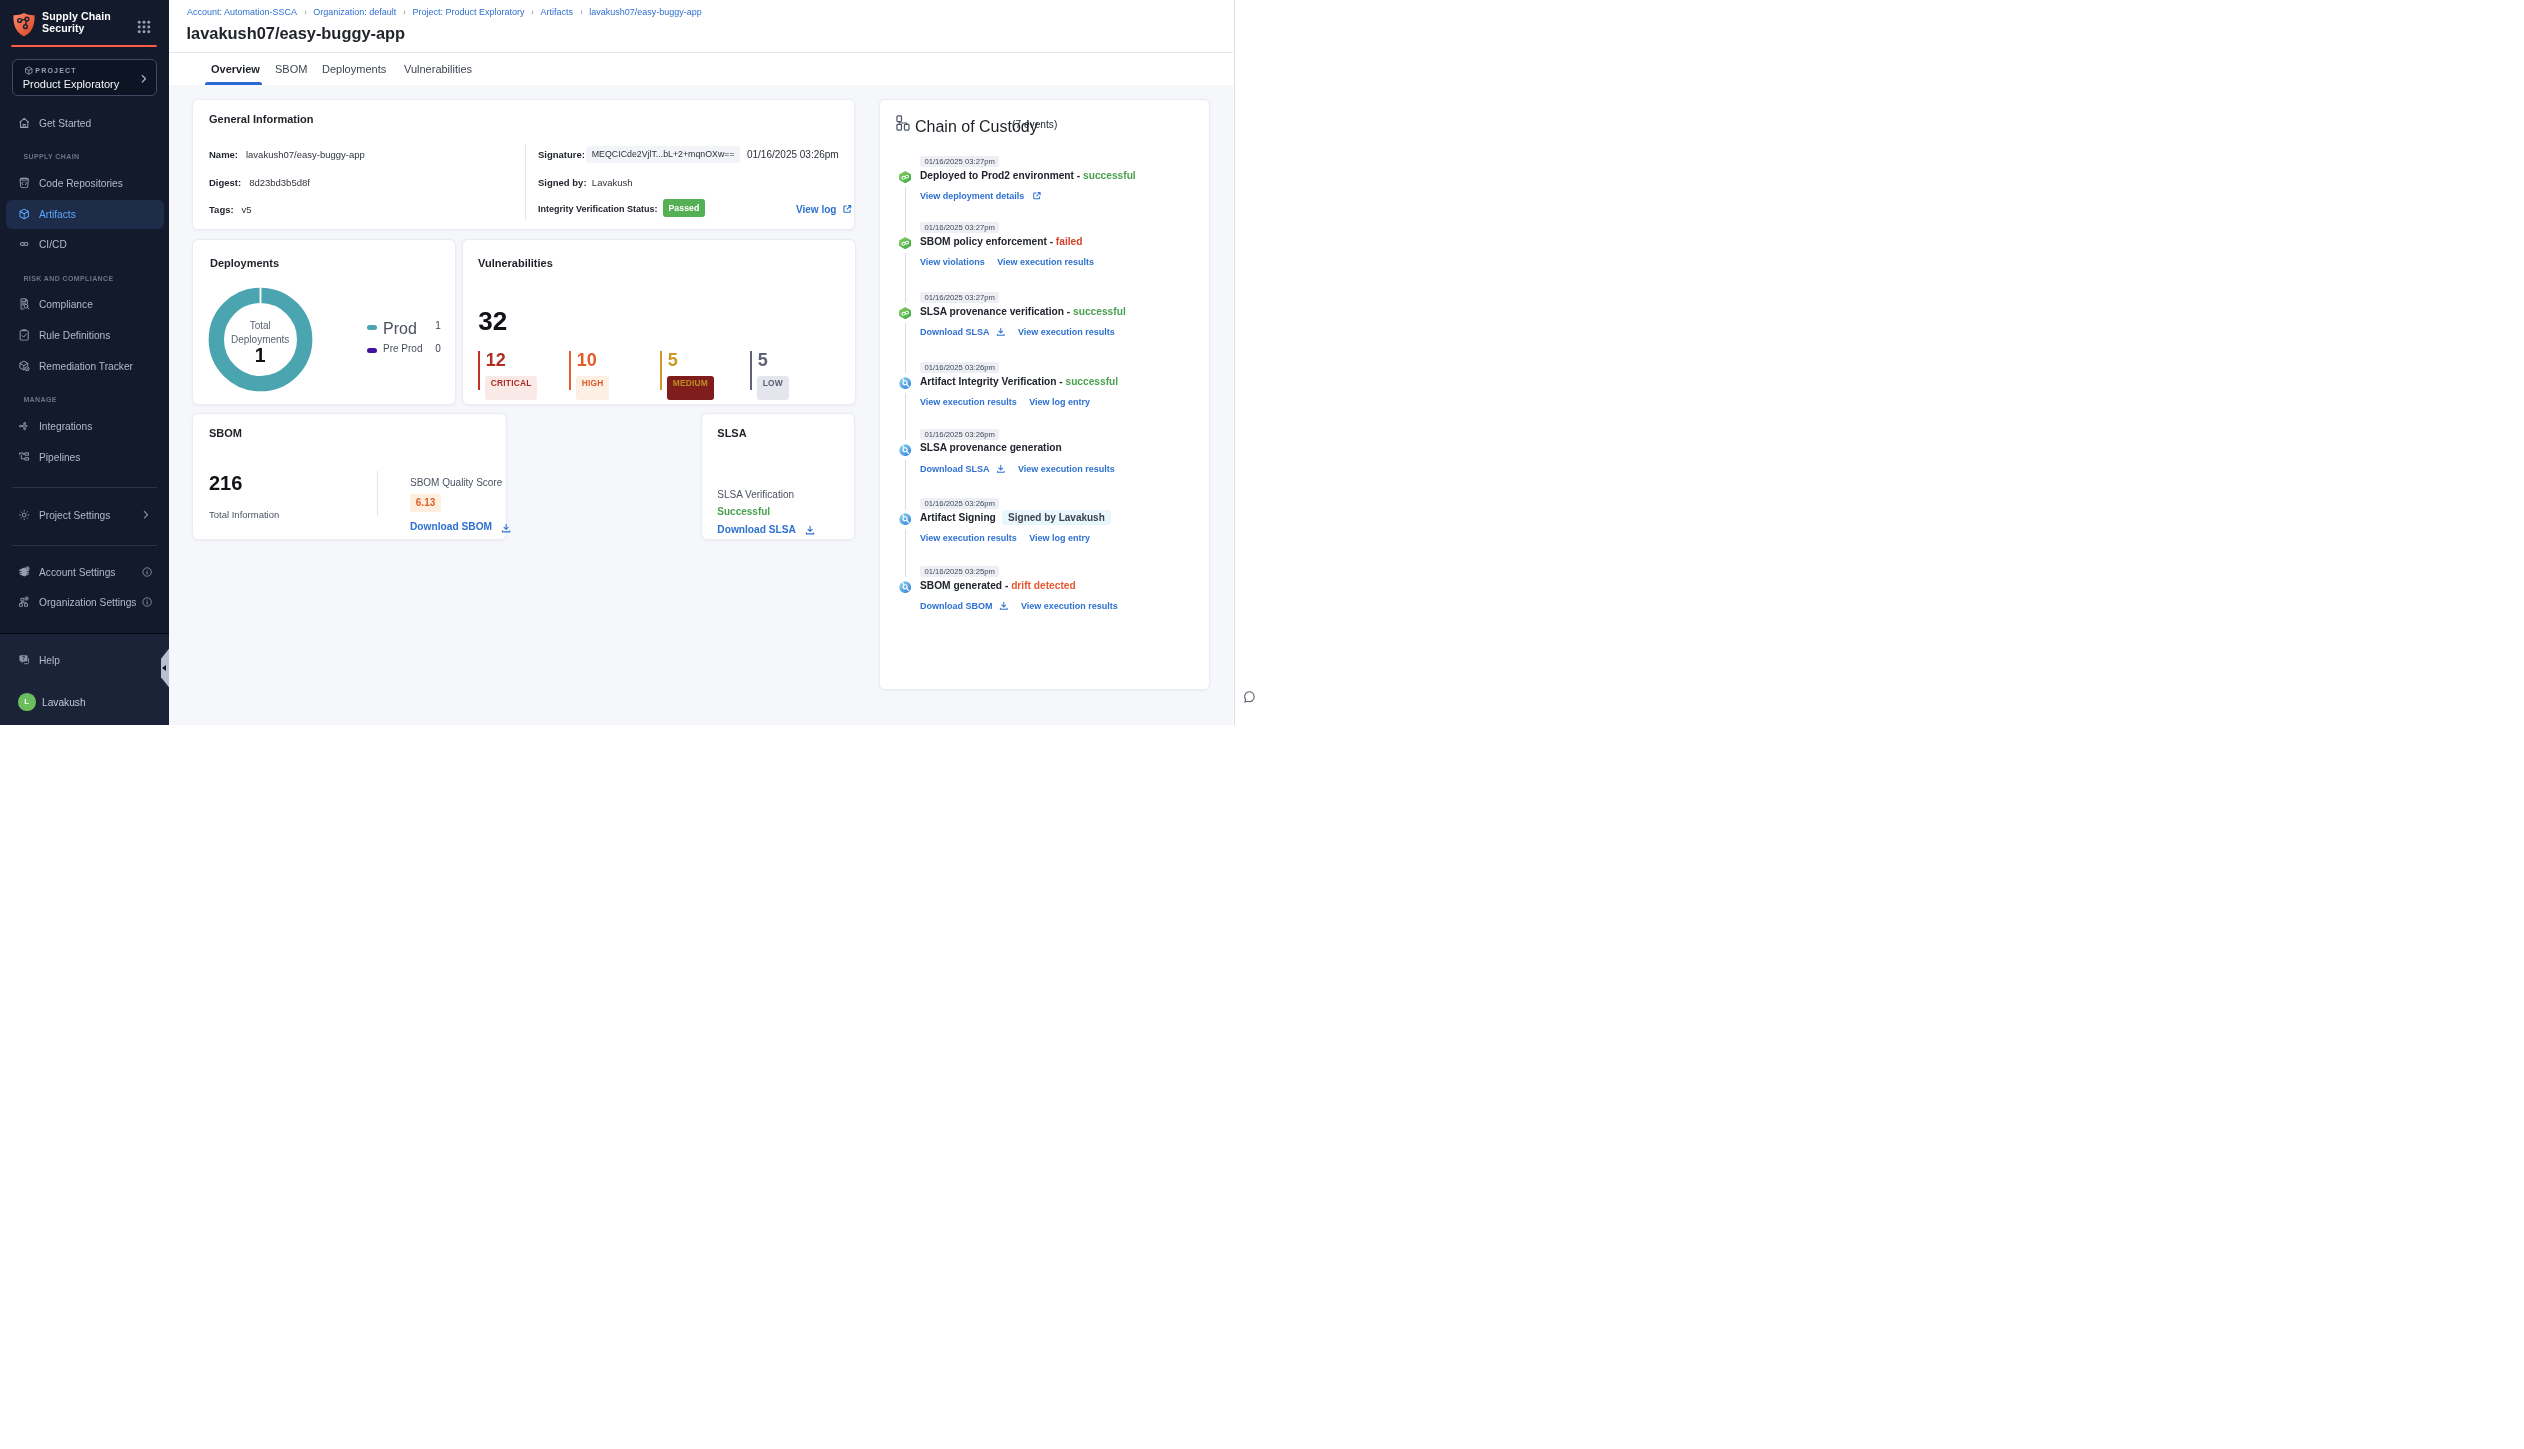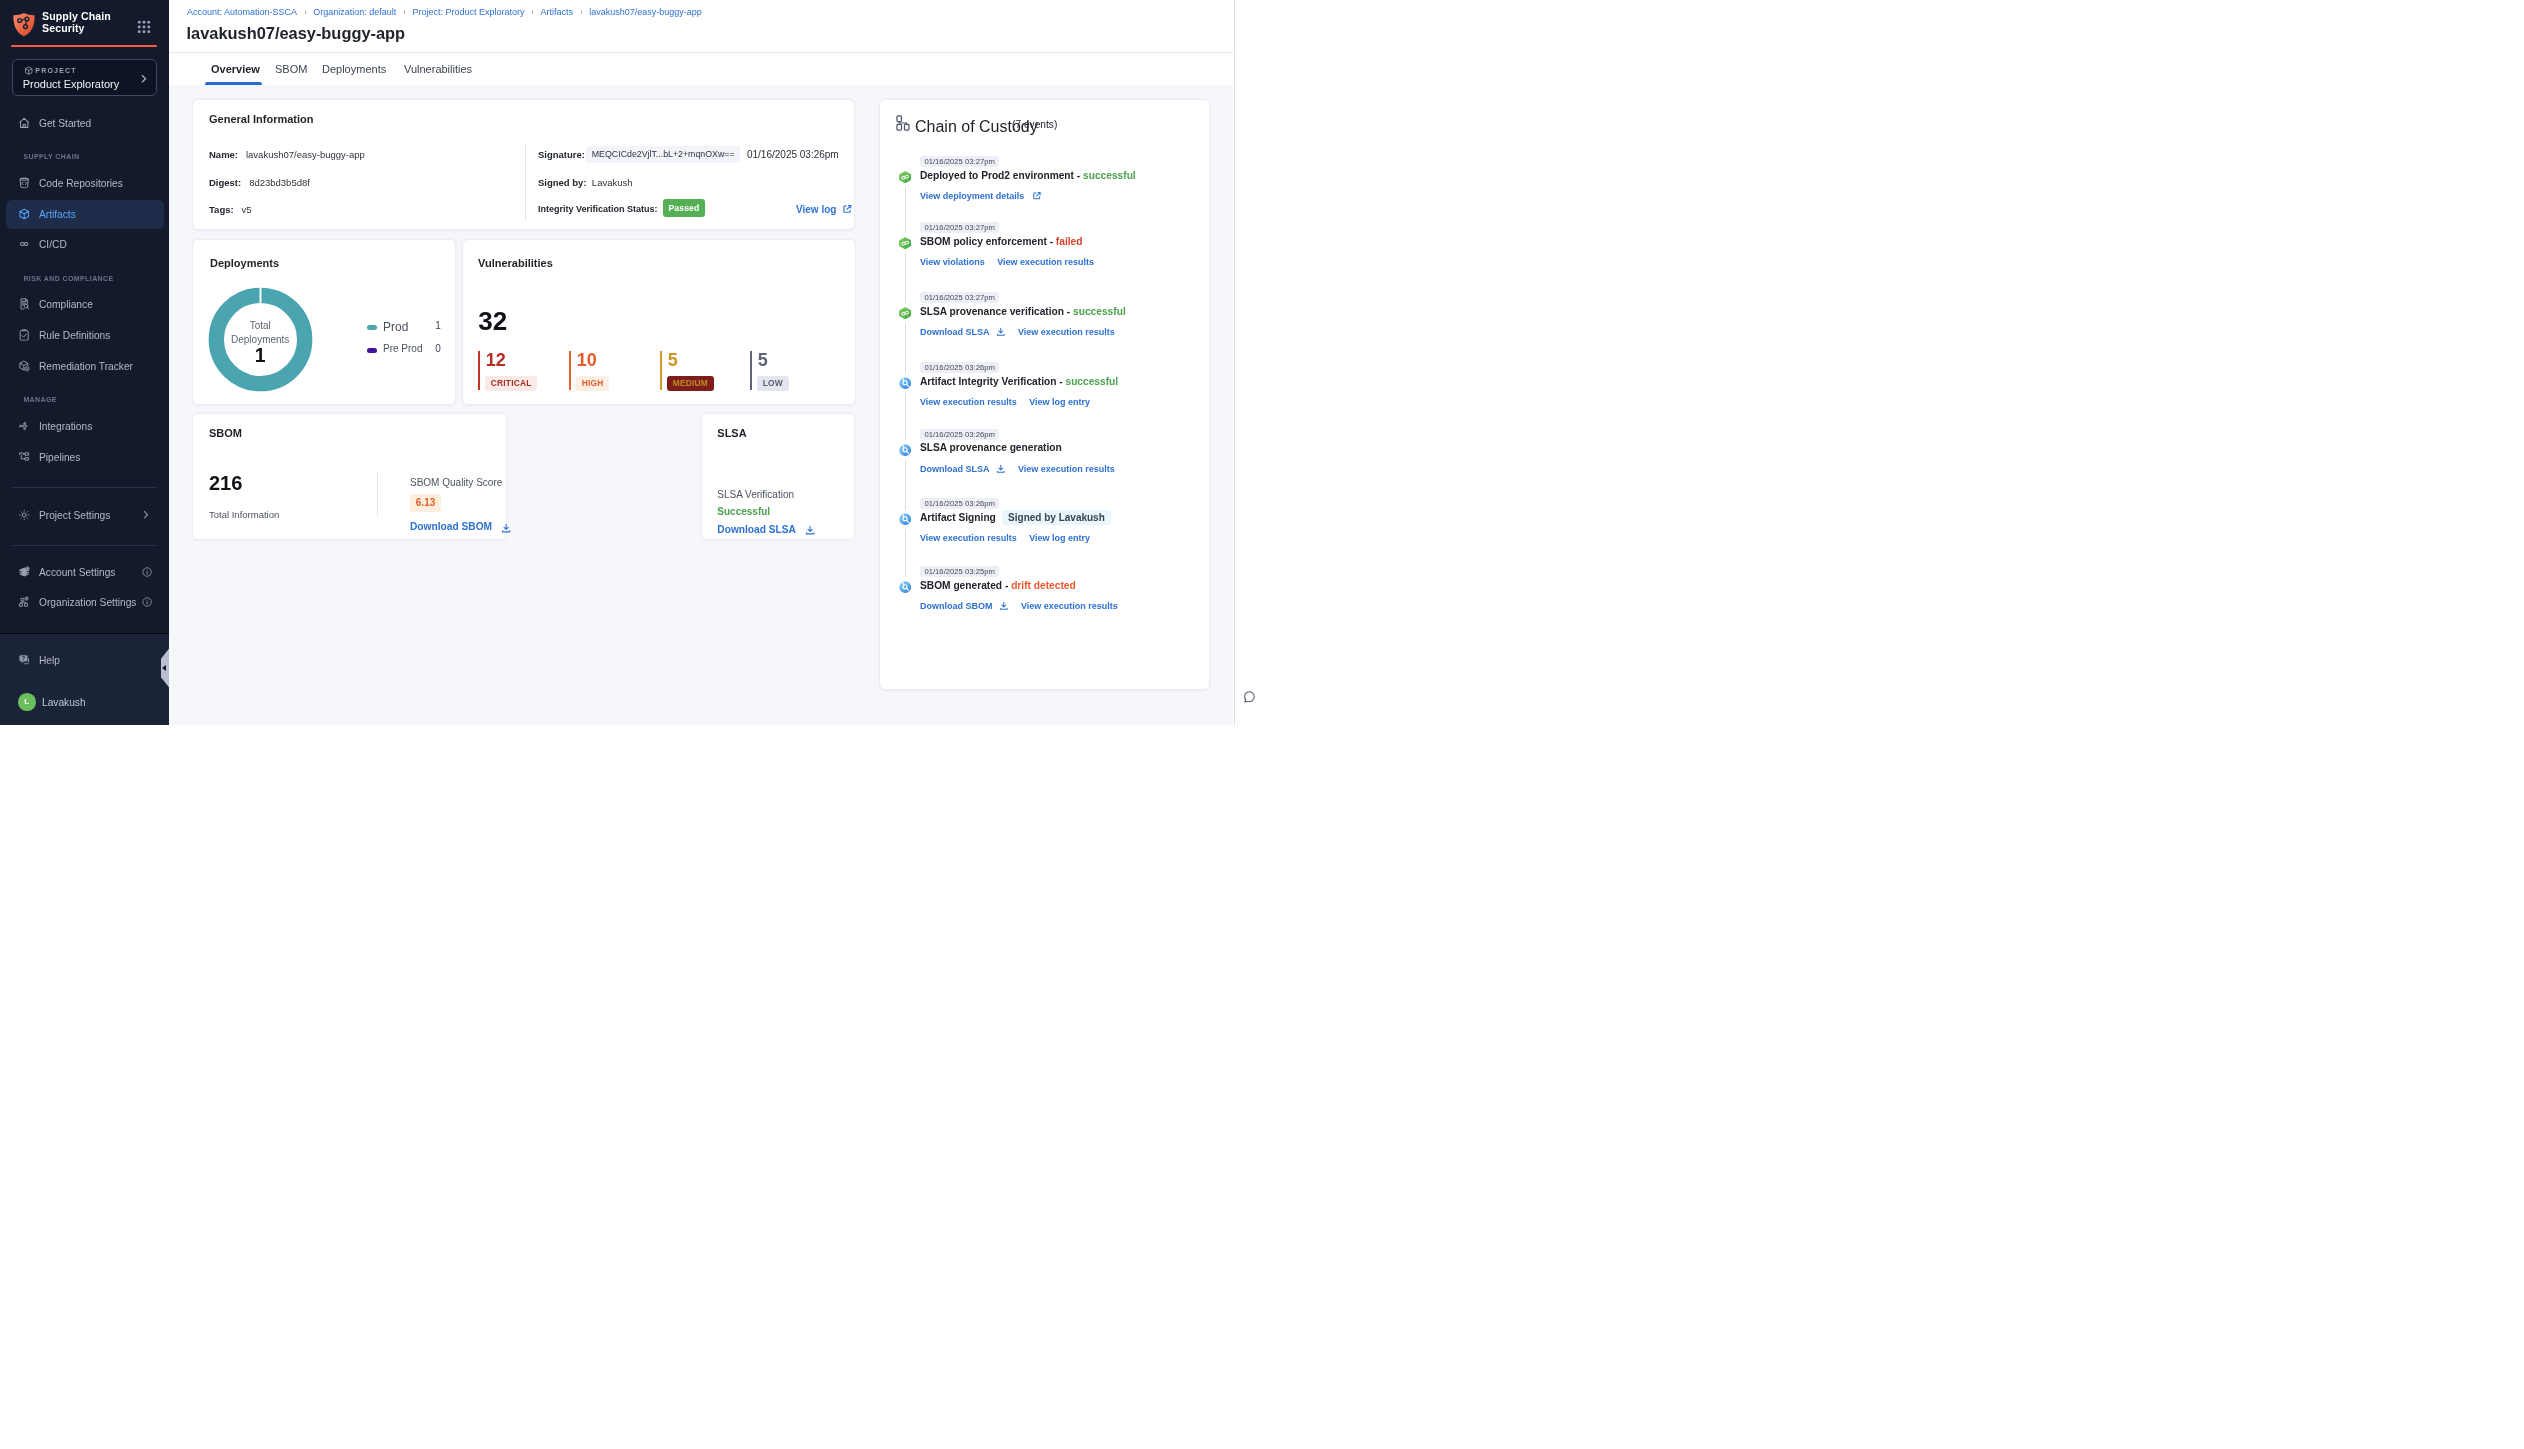--- a/index.html
+++ b/index.html
@@ -52,21 +52,21 @@
 .evlinks { position:absolute; left:920px; display:flex; gap:12.4px; font-size:9px; font-weight:600; align-items:center; white-space:nowrap; }
 .evicon { position:absolute; left:899px; width:12.4px; height:12.4px; }
 .green { color:#4ba14f; }
 .red { color:#d6412b; }
 .orange { color:#e8572f; }
 
 
 .sev { position:absolute; top:111px; width:88px; height:39px; }
 .sbar { position:absolute; left:0; top:0; width:2.2px; height:39px; }
 .snum { position:absolute; left:7.7px; top:-1.1px; font-size:18px; font-weight:bold; }
-.spill { position:absolute; left:7px; top:24.5px; height:15px; border-radius:2.9px; font-size:8.4px; font-weight:bold; line-height:15px; padding:0 5.8px; letter-spacing:0.2px; }
+.spill { position:absolute; left:7px; top:24.5px; height:24px; border-radius:2.9px; font-size:8.4px; font-weight:bold; line-height:15px; padding:0 5.8px; letter-spacing:0.2px; }
 </style>
 </head>
 <body>
 <div id="app">
 <svg width="0" height="0" style="position:absolute">
   <defs>
     <linearGradient id="hexg" x1="0" y1="0" x2="1" y2="1">
           <stop offset="0" stop-color="#82ce5f"></stop>
           <stop offset="1" stop-color="#42a746"></stop>
         </linearGradient>
@@ -288,21 +288,21 @@
 
   <div class="card" style="left:192px;top:239px;width:264px;height:166px">
     <div class="ctitle" style="left:17px;top:17px">Deployments</div>
     <svg class="abs" style="left:11.7px;top:44px" width="111" height="111" viewBox="0 0 152 152">
       <circle cx="76" cy="76" r="60.5" fill="none" stroke="#4aa5b1" stroke-width="21"></circle>
       <rect x="74.7" y="3" width="2.6" height="25" fill="#fff"></rect>
     </svg>
     <div class="abs" style="left:11.7px;top:79px;width:111px;text-align:center;font-size:10px;color:#5c6372;line-height:14px">Total<br>Deployments</div>
     <div class="abs" style="left:11.7px;top:104px;width:111px;text-align:center;font-size:19.4px;font-weight:bold;color:#111318">1</div>
     <div class="abs" style="left:174px;top:85px;width:10.2px;height:5.1px;border-radius:2.9px;background:#4aa5b1"></div>
-    <div class="abs" style="left:190px;top:80px;font-size:12px;color:#4b515f">Prod</div>
+    <div class="abs" style="left:190px;top:80px;font-size:16px;color:#4b515f">Prod</div>
     <div class="abs" style="left:242px;top:80px;width:5.8px;text-align:right;font-size:10px;color:#3e4450">1</div>
     <div class="abs" style="left:174px;top:108px;width:10.2px;height:5.1px;border-radius:2.9px;background:#42129e"></div>
     <div class="abs" style="left:190px;top:103px;font-size:10px;color:#4b515f">Pre Prod</div>
     <div class="abs" style="left:242px;top:103px;width:5.8px;text-align:right;font-size:10px;color:#3e4450">0</div>
   </div>
 
   <div class="card" style="left:462px;top:239px;width:394px;height:166px">
     <div class="ctitle" style="left:15px;top:17px">Vulnerabilities</div>
     <div class="abs" style="left:15.3px;top:66px;font-size:26px;font-weight:bold;color:#111318">32</div>
     <div class="sev" style="left:15px">

